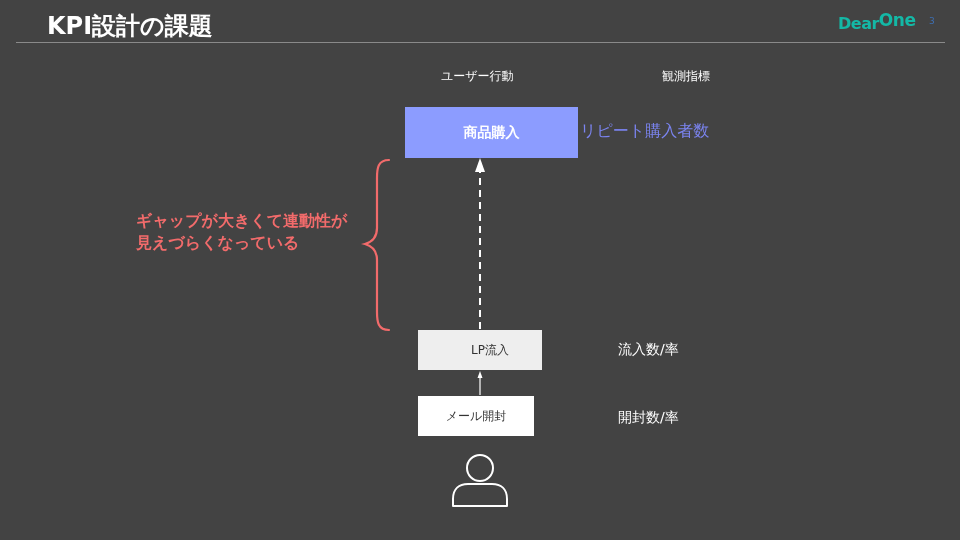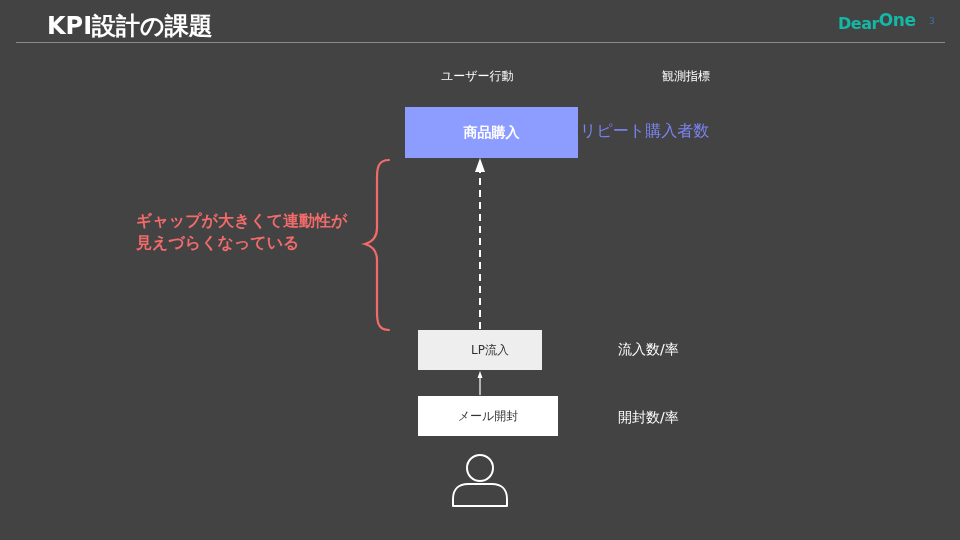--- a/index.html
+++ b/index.html
@@ -84,21 +84,21 @@
       width: 124px;
       height: 40px;
       background: #eeeeee;
       color: #333333;
       font-size: 12px;
       padding-left: 20px;
     }
     .box-mail {
       left: 418px;
       top: 396px;
-      width: 140px;
+      width: 116px;
       height: 40px;
       background: #ffffff;
       color: #333333;
       font-size: 12px;
     }
     .metric {
       position: absolute;
       font-size: 14px;
       color: #ffffff;
     }

